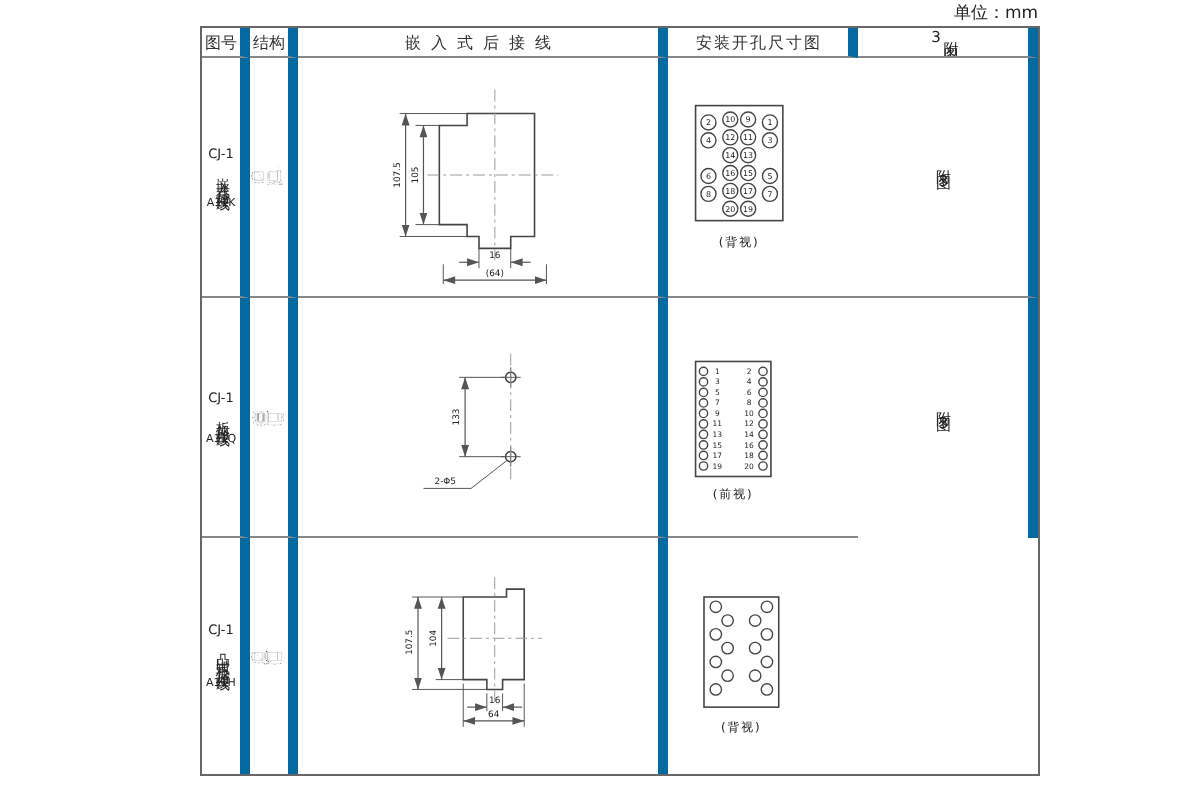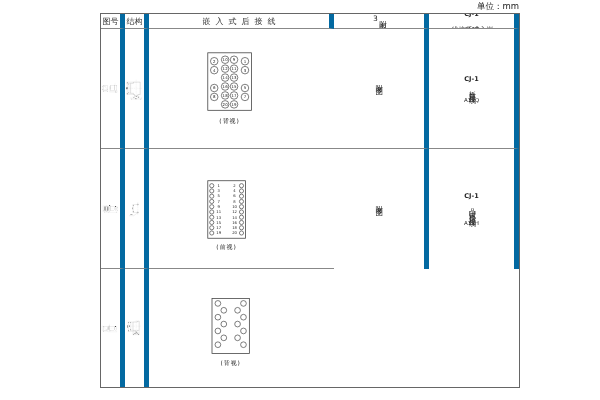--- a/index.html
+++ b/index.html
@@ -12,21 +12,21 @@
   .cell{border-right:5px solid #0369a1;border-bottom:1px solid #888;box-sizing:border-box;
         display:flex;align-items:center;justify-content:center;overflow:hidden;}
   .c5{border-right:none;}
   .r4{border-bottom:none;}
   .hd{font-size:8px;color:#333;white-space:nowrap;}
   .hd.sp{letter-spacing:5px;padding-left:5px;}
   .hd.sp2{letter-spacing:1px;padding-left:1px;}
   .vtext{writing-mode:vertical-rl;text-orientation:upright;font-size:7.5px;letter-spacing:3px;line-height:1;}
   .figtxt{font-size:7.5px;letter-spacing:4px;}
   .struct{flex-direction:column;padding:5px 0;}
-  .series{font-size:6.5px;margin-bottom:2px;font-weight:bold;}
+  .series{font-size:6.5px;margin-bottom:2px;}
   .sname{font-size:7px;letter-spacing:2px;}
   .model{font-size:5.5px;margin-top:4px;}
   .draw{padding:0;align-items:stretch;justify-content:center;}
   .draw svg{display:block;width:100%;height:100%;}
   .out{stroke:#444;fill:none;stroke-width:0.8;}
   .thin{stroke:#555;fill:none;stroke-width:0.5;}
   .dim{stroke:#555;stroke-width:0.6;marker-start:url(#as);marker-end:url(#ae);}
   .dimE{stroke:#555;stroke-width:0.6;marker-end:url(#ae);}
   .cl{stroke:#999;stroke-width:0.5;stroke-dasharray:6 2 1.5 2;fill:none;}
   .dsh{stroke:#666;stroke-width:0.7;stroke-dasharray:3 2;fill:none;}
@@ -54,20 +54,21 @@
 </svg>
 
 <div class="canvas">
   <div class="unit">单位：mm</div>
 
   <div class="tbl">
 
     <div class="cell hd">图号</div>
     <div class="cell hd">结构</div>
     <div class="cell hd sp">嵌入式后接线</div>
+    <div class="cell hd sp2">安装开孔尺寸图</div>
 
     <div class="cell">
       <div class="vtext figtxt">附图3</div>
     </div>
     <div class="cell struct">
       <div class="series">CJ-1</div>
       <div class="vtext sname">嵌入式后接线</div>
       <div class="model">A11K</div>
     </div>
 

